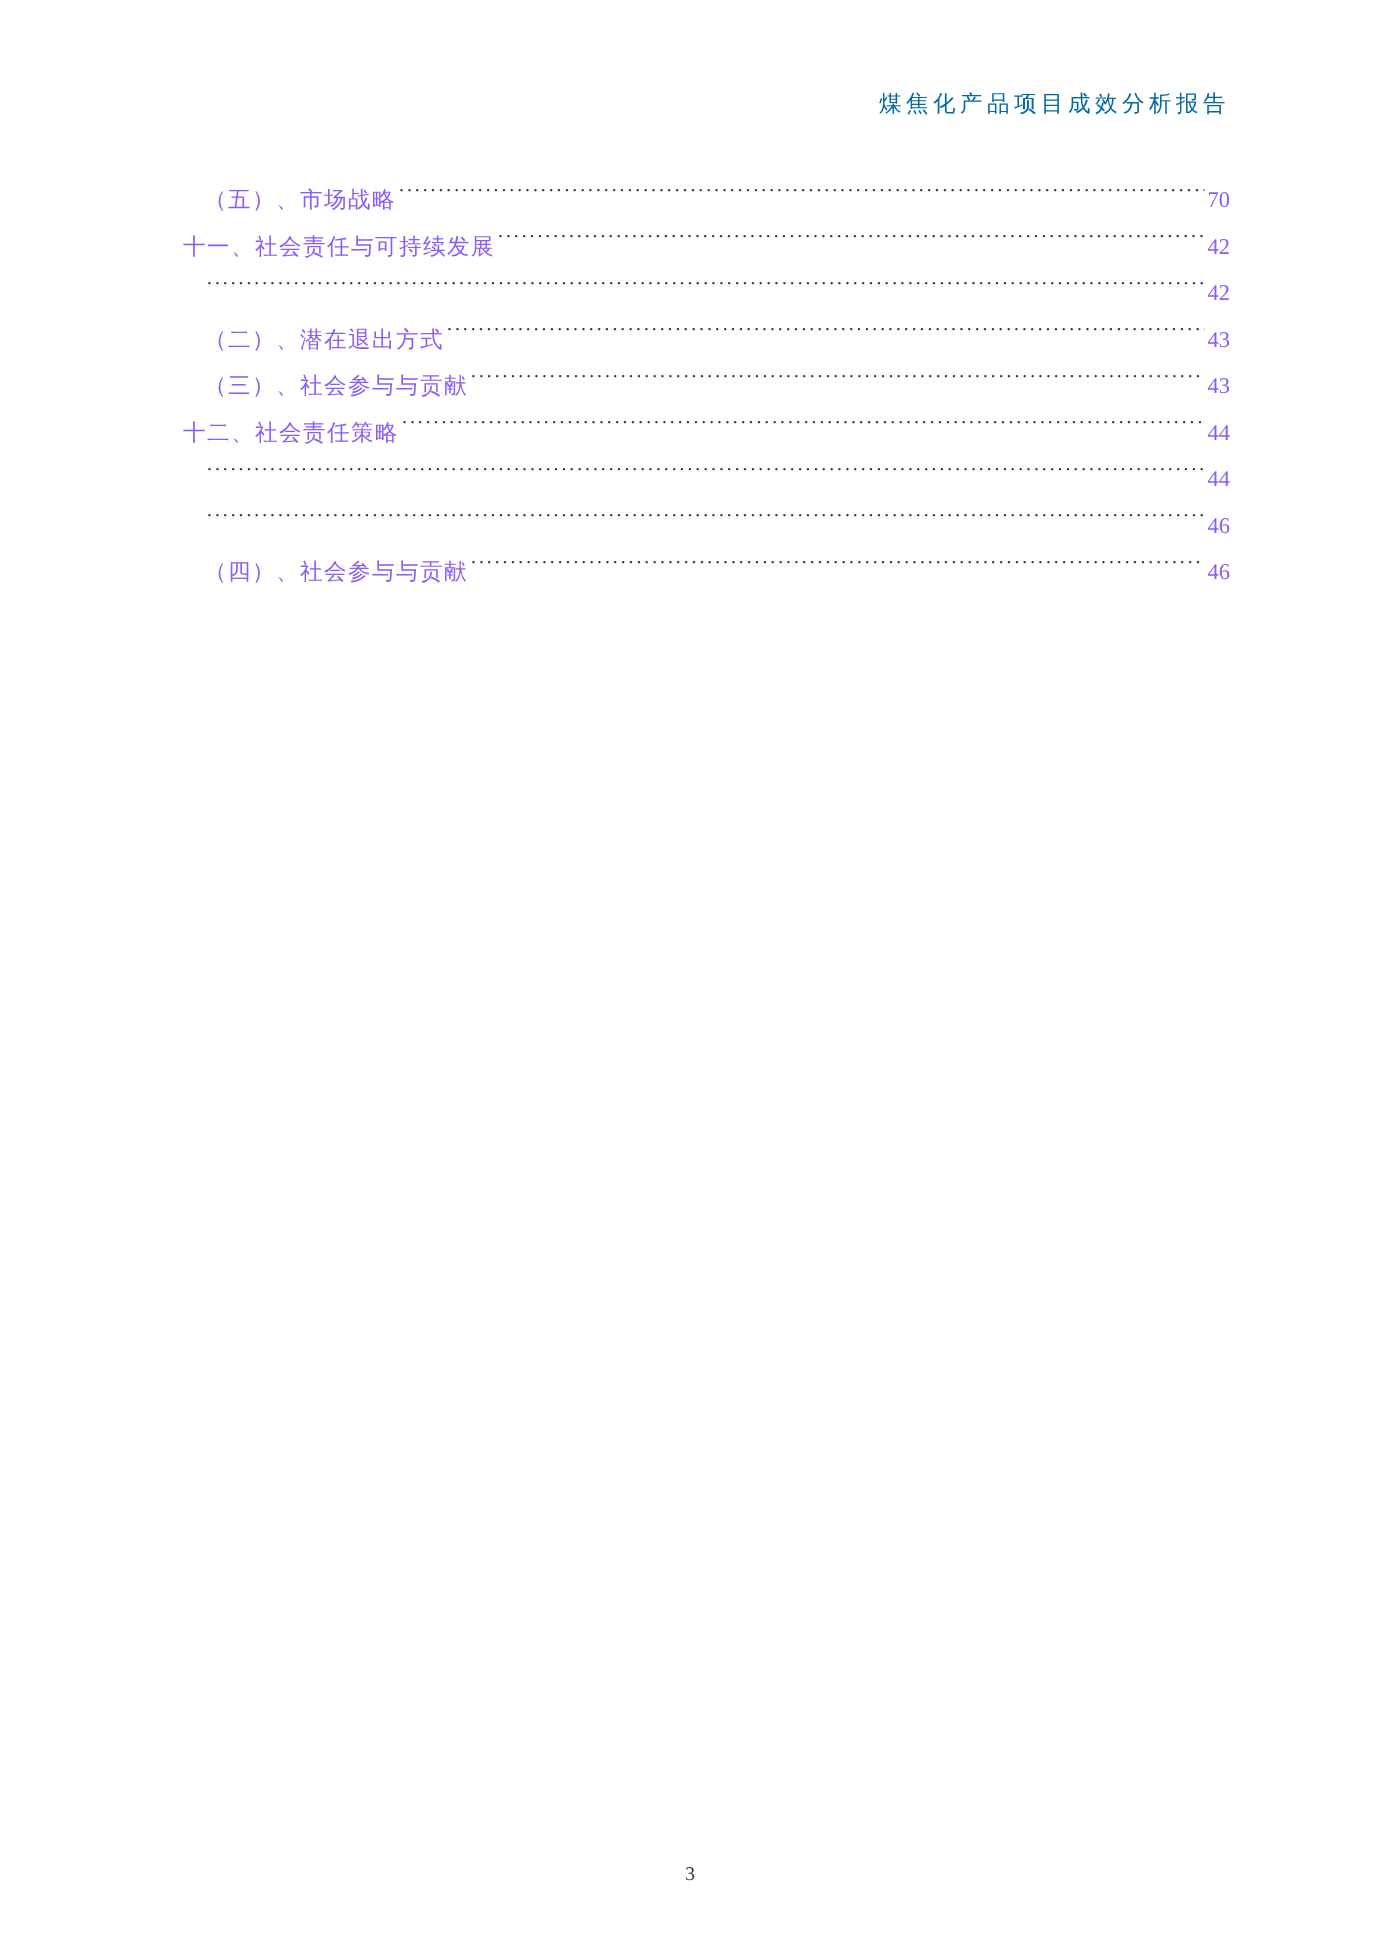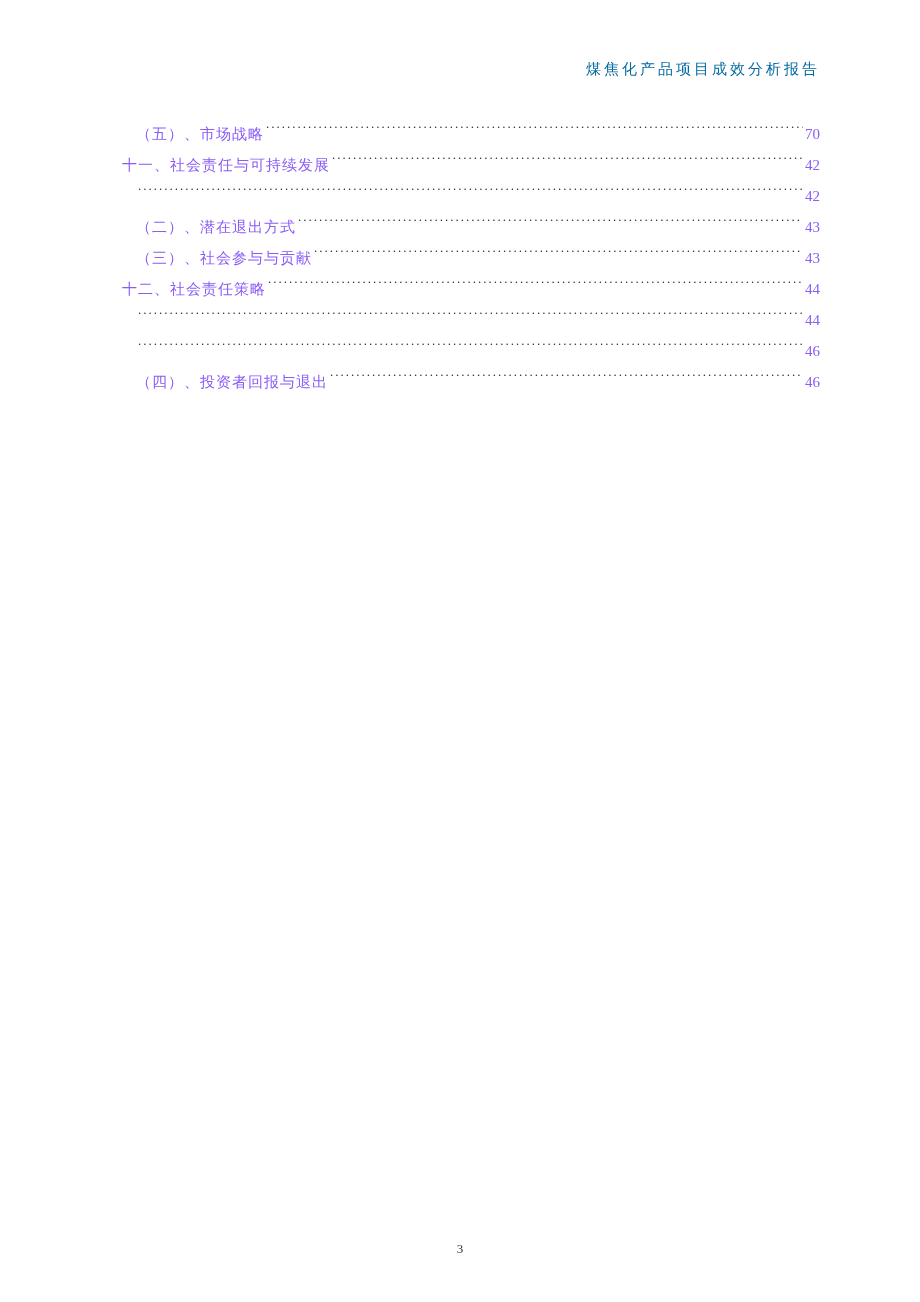--- a/index.html
+++ b/index.html
@@ -118,20 +118,20 @@
     </div>
     <div class="toc-entry level-2">
       <span class="toc-leader"></span>
       <span class="toc-page">44</span>
     </div>
     <div class="toc-entry level-2">
       <span class="toc-leader"></span>
       <span class="toc-page">46</span>
     </div>
     <div class="toc-entry level-2">
-      <span class="toc-label">（四）、投资者回报与退出</span>
+      <span class="toc-label">（四）、社会参与与贡献</span>
       <span class="toc-leader"></span>
       <span class="toc-page">46</span>
     </div>
   </div>
 
   <div class="page-number">3</div>
 </div>
 
 </body></html>

